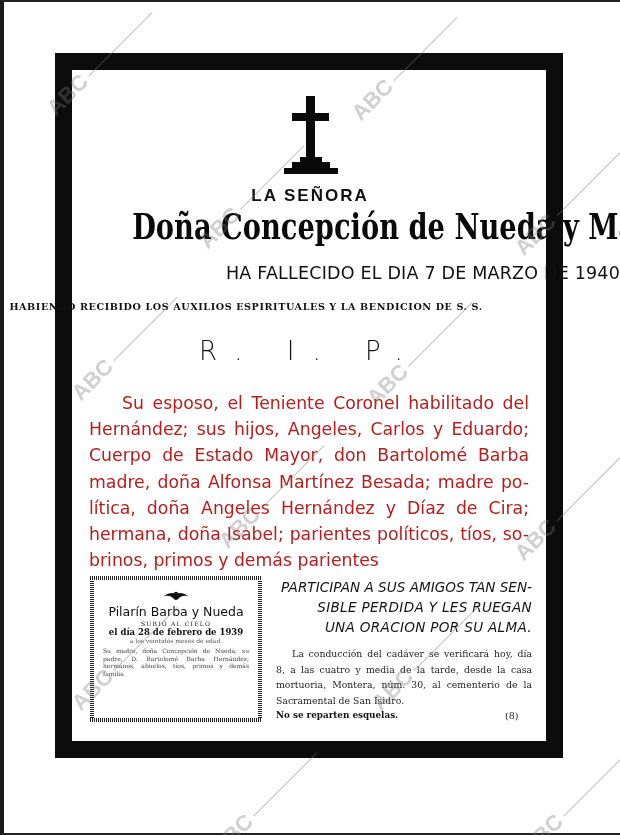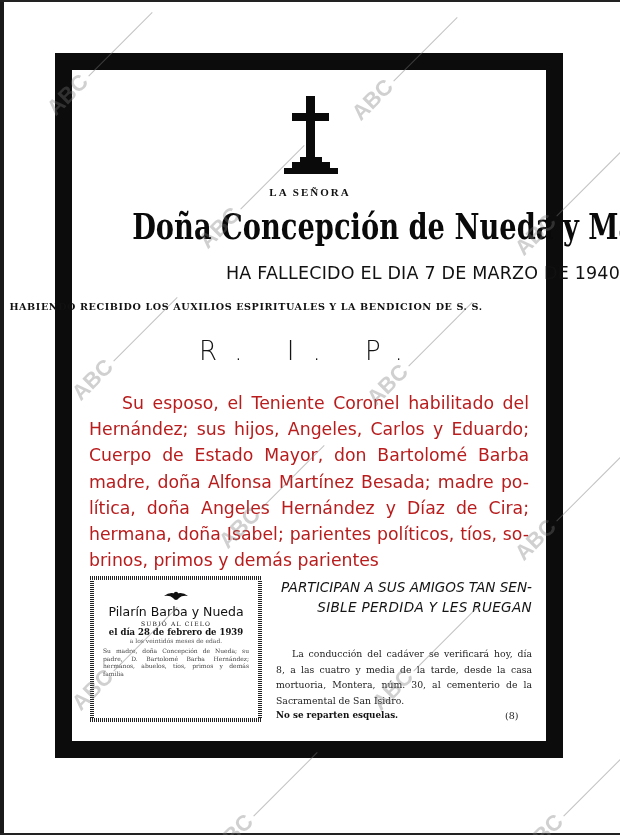--- a/index.html
+++ b/index.html
@@ -26,21 +26,21 @@
   .watermark::after {
     content: ""; display: inline-block; width: 90px; height: 1px;
     background: rgba(120,120,120,0.45); vertical-align: middle; margin-left: 4px;
   }
 
   .cross {
     position: absolute; left: 284px; top: 96px; width: 54px; height: 80px;
   }
   .senora {
     position: absolute; left: 0; width: 620px; top: 186px; text-align: center;
-    font-family: Liberation Serif, serif; font-weight: bold; font-size: 11px; letter-spacing: 2px;
+    font-family: Liberation Sans, sans-serif; font-weight: bold; font-size: 17px; letter-spacing: 2px;
   }
   .name {
     position: absolute; left: 82px; width: 456px; top: 206px; text-align: center;
     font-family: "DejaVu Serif", serif; font-weight: bold; font-size: 35px;
     letter-spacing: 0px; transform: scaleX(0.78); transform-origin: center;
     white-space: nowrap; color: #0a0a0a;
   }
   .died {
     position: absolute; left: 0; width: 620px; top: 263px; text-align: right;
     font-family: "DejaVu Sans", sans-serif; font-size: 17.5px; letter-spacing: 0.2px;
@@ -150,20 +150,21 @@
   <div class="child-name">Pilarín Barba y Nueda</div>
   <div class="went">SUBIÓ AL CIELO</div>
   <div class="date">el día 28 de febrero de 1939</div>
   <div class="age">a los veintidós meses de edad.</div>
   <div class="family">Su madre, doña Concepción de Nueda; su padre, D. Bartolomé Barba Hernández; hermanos, abuelos, tíos, primos y demás familia</div>
 </div>
 
 <div class="participate">
   <span class="line first">PARTICIPAN A SUS AMIGOS TAN SEN-</span>
   <span class="line">SIBLE PERDIDA Y LES RUEGAN</span>
+  <span class="line">UNA ORACION POR SU ALMA.</span>
 </div>
 
 <div class="funeral">
   <span class="line first">La conducción del cadáver se verificará hoy, día</span>
   <span class="line">8, a las cuatro y media de la tarde, desde la casa</span>
   <span class="line">mortuoria, Montera, núm. 30, al cementerio de la</span>
   <span class="line last">Sacramental de San Isidro.</span>
 </div>
 
 <div class="no-wreaths">No se reparten esquelas.</div>

